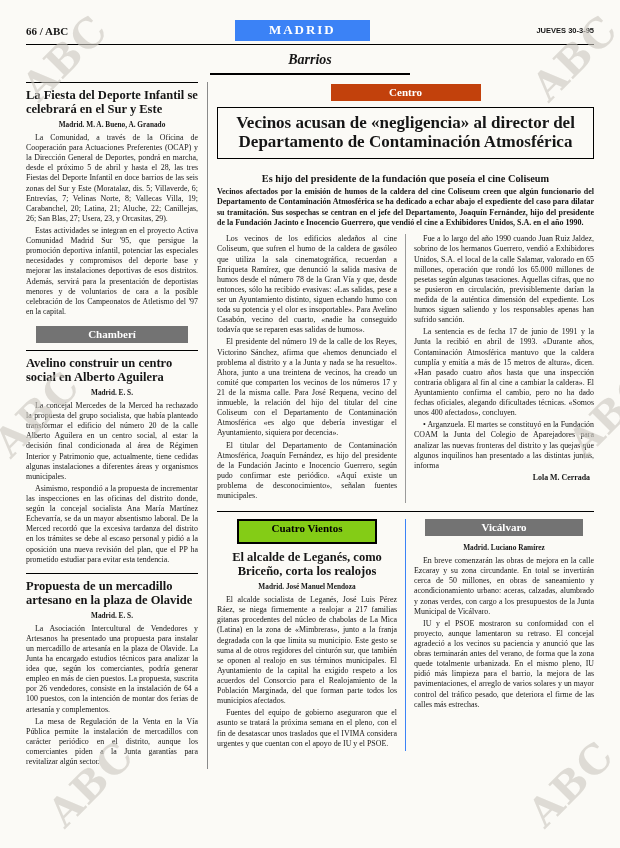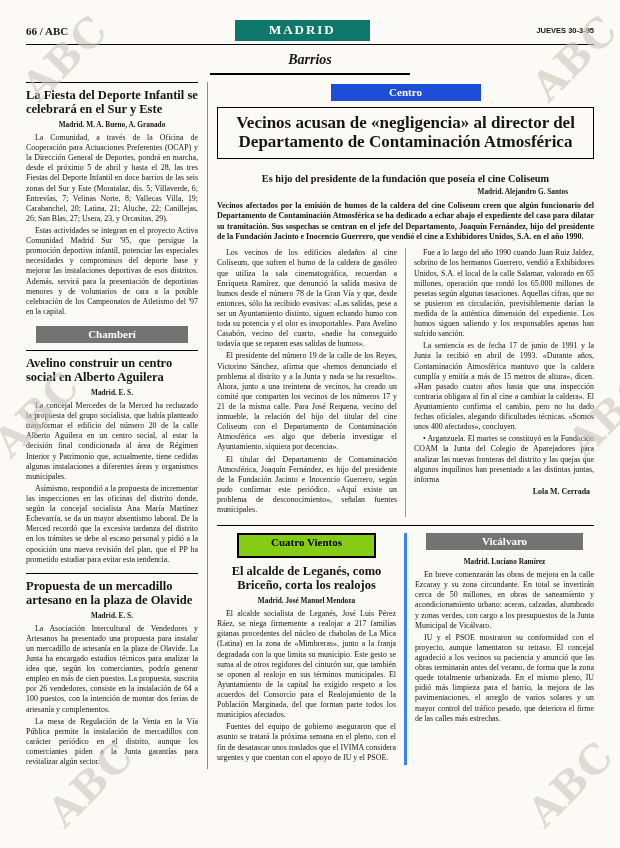--- a/index.html
+++ b/index.html
@@ -11,49 +11,49 @@
   }
   
   .wm {
     position:absolute; font-family:"DejaVu Serif", serif; font-weight:bold;
     font-size:40px; color:#ccc8c0; opacity:.6; transform:rotate(-45deg);
     pointer-events:none; z-index:6; letter-spacing:1px;
   }
   
   .hdr { position:relative; z-index:2; display:flex; align-items:center; justify-content:space-between; border-bottom:1.5px solid #000; padding-bottom:3px;gap:28px; }
   .hdr-left { font-weight:bold; font-size:11px; }
-  .hdr-box { background:#0f766e; color:#fff; font-weight:bold; font-size:13px; letter-spacing:2px; padding:2px 34px 3px; }
+  .hdr-box { background:#3b82f6; color:#fff; font-weight:bold; font-size:13px; letter-spacing:2px; padding:2px 34px 3px; }
   .hdr-date { font-family:"Liberation Sans", sans-serif; font-weight:bold; font-size:7.5px; }
   .subsec-wrap { position:relative; z-index:2; text-align:center; margin-top:5px; }
   .subsec { display:inline-block; font-weight:bold; font-style:italic; font-size:14px; border-bottom:2px solid #000; padding:0 78px 5px; }
   
   .content { position:relative; z-index:2; display:flex; margin-top:7px; }
   .leftcol { width:182px; flex:none; border-right:1px solid #8a8a8a; padding-right:9px; }
   .maincol { flex:1; padding-left:9px; }
   
   .rule-top { border-top:1px solid #000; }
   h2.small-head { font-size:12.5px; line-height:1.12; font-weight:bold; text-align:left; padding-top:5px; margin-bottom:4px; }
   .byline { font-size:7.3px; font-weight:bold; text-align:center; margin-bottom:4px; }
   p.body { font-size:7.9px; line-height:1.28; text-align:justify; text-indent:9px; margin-bottom:2px; }
   .district-black { background:#737373; color:#fff; font-weight:bold; font-size:11px; text-align:center; padding:2px 0 3px; margin:9px auto 7px; width:88%; }
   .district-border { border:2px solid #000; background:#84cc16; color:#000; font-weight:bold; font-size:11px; text-align:center; padding:1px 0 8px; margin:0 auto 6px; width:78%; }
   
-  .centro-box { width:150px; margin:2px auto 6px; background:#1d4ed8; color:#fff; font-weight:bold; font-size:11px; text-align:center; padding:2px 0 3px; }
+  .centro-box { width:150px; margin:2px auto 6px; background:#c2410c; color:#fff; font-weight:bold; font-size:11px; text-align:center; padding:2px 0 3px; }
   .head-box { border:1.5px solid #000; text-align:center; font-size:17px; font-weight:bold; line-height:1.14; padding:5px 8px 6px; margin-bottom:14px; }
   .subhead { font-size:10.3px; font-weight:bold; text-align:center; margin-bottom:3px; }
   .main-byline { font-size:7.3px; font-weight:bold; text-align:right; padding-right:26px; margin-bottom:5px; }
   .lead { font-size:8px; font-weight:bold; line-height:1.3; text-align:justify; margin-bottom:6px; }
   .main-cols { display:flex; }
   .main-cols .col { flex:1; min-width:0; }
   .main-cols .col + .col { border-left:1px solid #9a9a9a; margin-left:8px; padding-left:8px; }
   .signature { font-size:7.9px; font-weight:bold; text-align:right; padding-right:4px; }
   
   .bottom-row { display:flex; border-top:1px solid #000; margin-top:8px; padding-top:7px; }
   .bottom-row .bcol { flex:1; min-width:0; }
-  .bottom-row .bcol + .bcol { border-left:3px solid #3b82f6; margin-left:8px; padding-left:8px; }
+  .bottom-row .bcol + .bcol { border-left:1px solid #3b82f6; margin-left:8px; padding-left:8px; }
   h3.bottom-head { font-size:12.5px; line-height:1.12; font-weight:bold; text-align:center; margin-bottom:4px; }
 </style>
 </head>
 <body>
 
 <div class="page">
 
   <span class="wm" style="left:14px; top:34px;">ABC</span>
   <span class="wm" style="left:524px; top:34px;">ABC</span>
   <span class="wm" style="left:-14px; top:390px;">ABC</span>
@@ -100,21 +100,20 @@
 
     </div>
 
     <div class="maincol">
 
       <div class="centro-box">Centro</div>
 
       <div>
         <h1 class="head-box">Vecinos acusan de «negligencia» al director del Departamento de Contaminación Atmosférica</h1>
         <div class="subhead">Es hijo del presidente de la fundación que poseía el cine Coliseum</div>
-        <div class="main-byline">Madrid. Alejandro G. Santos</div>
         <p class="lead">Vecinos afectados por la emisión de humos de la caldera del cine Coliseum creen que algún funcionario del Departamento de Contaminación Atmosférica se ha dedicado a echar abajo el expediente del caso para dilatar su tramitación. Sus sospechas se centran en el jefe del Departamento, Joaquín Fernández, hijo del presidente de la Fundación Jacinto e Inocencio Guerrero, que vendió el cine a Exhibidores Unidos, S.A. en el año 1990.</p>
 
         <div class="main-cols">
           <div class="col">
             <p class="body">Los vecinos de los edificios aledaños al cine Coliseum, que sufren el humo de la caldera de gasóleo que utiliza la sala cinematográfica, recuerdan a Enriqueta Ramírez, que denunció la salida masiva de humos desde el número 78 de la Gran Vía y que, desde entonces, sólo ha recibido evasivas: «Las salidas, pese a ser un Ayuntamiento distinto, siguen echando humo con toda su potencia y el olor es insoportable». Para Avelino Casabón, vecino del cuarto, «nadie ha conseguido todavía que se reparen esas salidas de humos».</p>
             <p class="body">El presidente del número 19 de la calle de los Reyes, Victorino Sánchez, afirma que «hemos denunciado el problema al distrito y a la Junta y nada se ha resuelto». Ahora, junto a una treintena de vecinos, ha creado un comité que comparten los vecinos de los números 17 y 21 de la misma calle. Para José Requena, vecino del inmueble, la relación del hijo del titular del cine Coliseum con el Departamento de Contaminación Atmosférica «es algo que debería investigar el Ayuntamiento, siquiera por decencia».</p>
             <p class="body">El titular del Departamento de Contaminación Atmosférica, Joaquín Fernández, es hijo del presidente de la Fundación Jacinto e Inocencio Guerrero, según pudo confirmar este periódico. «Aquí existe un problema de desconocimiento», señalan fuentes municipales.</p>
           </div>
           <div class="col">
             <p class="body">Fue a lo largo del año 1990 cuando Juan Ruiz Jaldez, sobrino de los hermanos Guerrero, vendió a Exhibidores Unidos, S.A. el local de la calle Salamar, valorado en 65 millones, operación que rondó los 65.000 millones de pesetas según algunas tasaciones. Aquellas cifras, que no se pusieron en circulación, previsiblemente darían la medida de la auténtica dimensión del expediente. Los humos siguen saliendo y los responsables apenas han sufrido sanción.</p>

